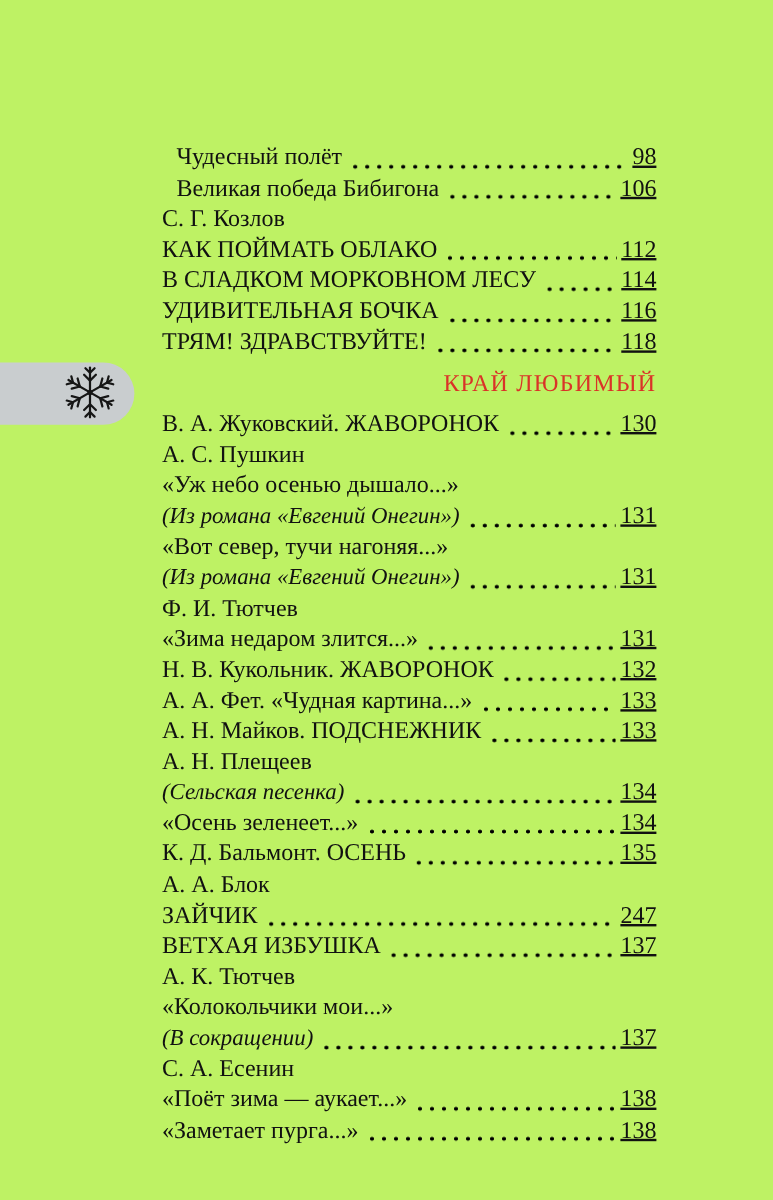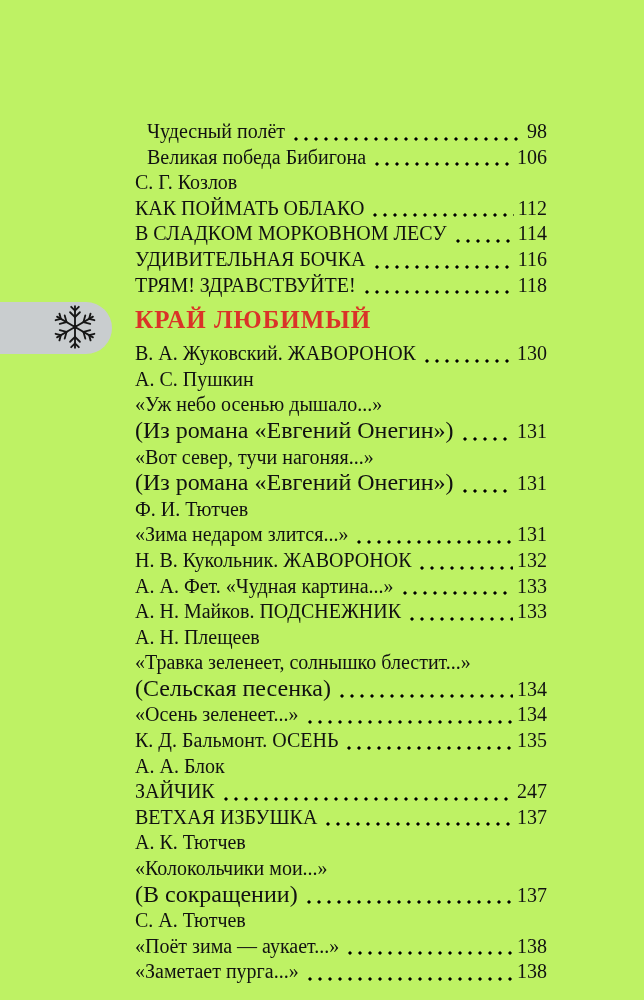--- a/index.html
+++ b/index.html
@@ -34,39 +34,39 @@
     font-size: 20px;
   }
 
   .toc-row {
     display: flex;
     align-items: baseline;
     line-height: 25.6px;
     white-space: nowrap;
   }
   .toc-row.indent { padding-left: 12px; }
-  .toc-row.italic .entry-text { font-size: 24px; }
+  .toc-row.italic .entry-text { font-style: italic; font-size: 19px; }
   .entry-text { flex: 0 0 auto; }
   .leader {
     flex: 1 1 auto;
     min-width: 14px;
     height: 4px;
     align-self: flex-end;
     margin: 0 4px 4px 6px;
     background-image: radial-gradient(circle, #000 1.4px, transparent 1.8px);
     background-size: 10px 4px;
     background-repeat: repeat-x;
     background-position: left bottom;
   }
-  .page-num { flex: 0 0 auto; text-align: right; }
+  .page-num { flex: 0 0 auto; text-align: right; text-decoration: underline; }
 
   .section-header {
-    text-align: left;
-    font-weight: bold;
-    font-size: 25px;
+    text-align: right;
+    font-weight: normal;
+    font-size: 20px;
     letter-spacing: 1px;
     color: var(--accent, #d93428);
     margin: 7px 0 6px 0;
     line-height: 30px;
   }
 </style>
 </head>
 <body>
 
 <div class="page">
@@ -177,23 +177,20 @@
           <span class="page-num">133</span>
         </div>
         <div class="toc-row">
           <span class="entry-text">А. Н. Майков. ПОДСНЕЖНИК</span>
           <span class="leader"></span>
           <span class="page-num">133</span>
         </div>
         <div class="toc-row">
           <span class="entry-text">А. Н. Плещеев</span>
         </div>
-        <div class="toc-row">
-          <span class="entry-text">«Травка зеленеет, солнышко блестит...»</span>
-        </div>
         <div class="toc-row italic">
           <span class="entry-text">(Сельская песенка)</span>
           <span class="leader"></span>
           <span class="page-num">134</span>
         </div>
         <div class="toc-row">
           <span class="entry-text">«Осень зеленеет...»</span>
           <span class="leader"></span>
           <span class="page-num">134</span>
         </div>
@@ -220,21 +217,21 @@
         </div>
         <div class="toc-row">
           <span class="entry-text">«Колокольчики мои...»</span>
         </div>
         <div class="toc-row italic">
           <span class="entry-text">(В сокращении)</span>
           <span class="leader"></span>
           <span class="page-num">137</span>
         </div>
         <div class="toc-row">
-          <span class="entry-text">С. А. Тютчев</span>
+          <span class="entry-text">С. А. Есенин</span>
         </div>
         <div class="toc-row">
           <span class="entry-text">«Поёт зима — аукает...»</span>
           <span class="leader"></span>
           <span class="page-num">138</span>
         </div>
         <div class="toc-row">
           <span class="entry-text">«Заметает пурга...»</span>
           <span class="leader"></span>
           <span class="page-num">138</span>

